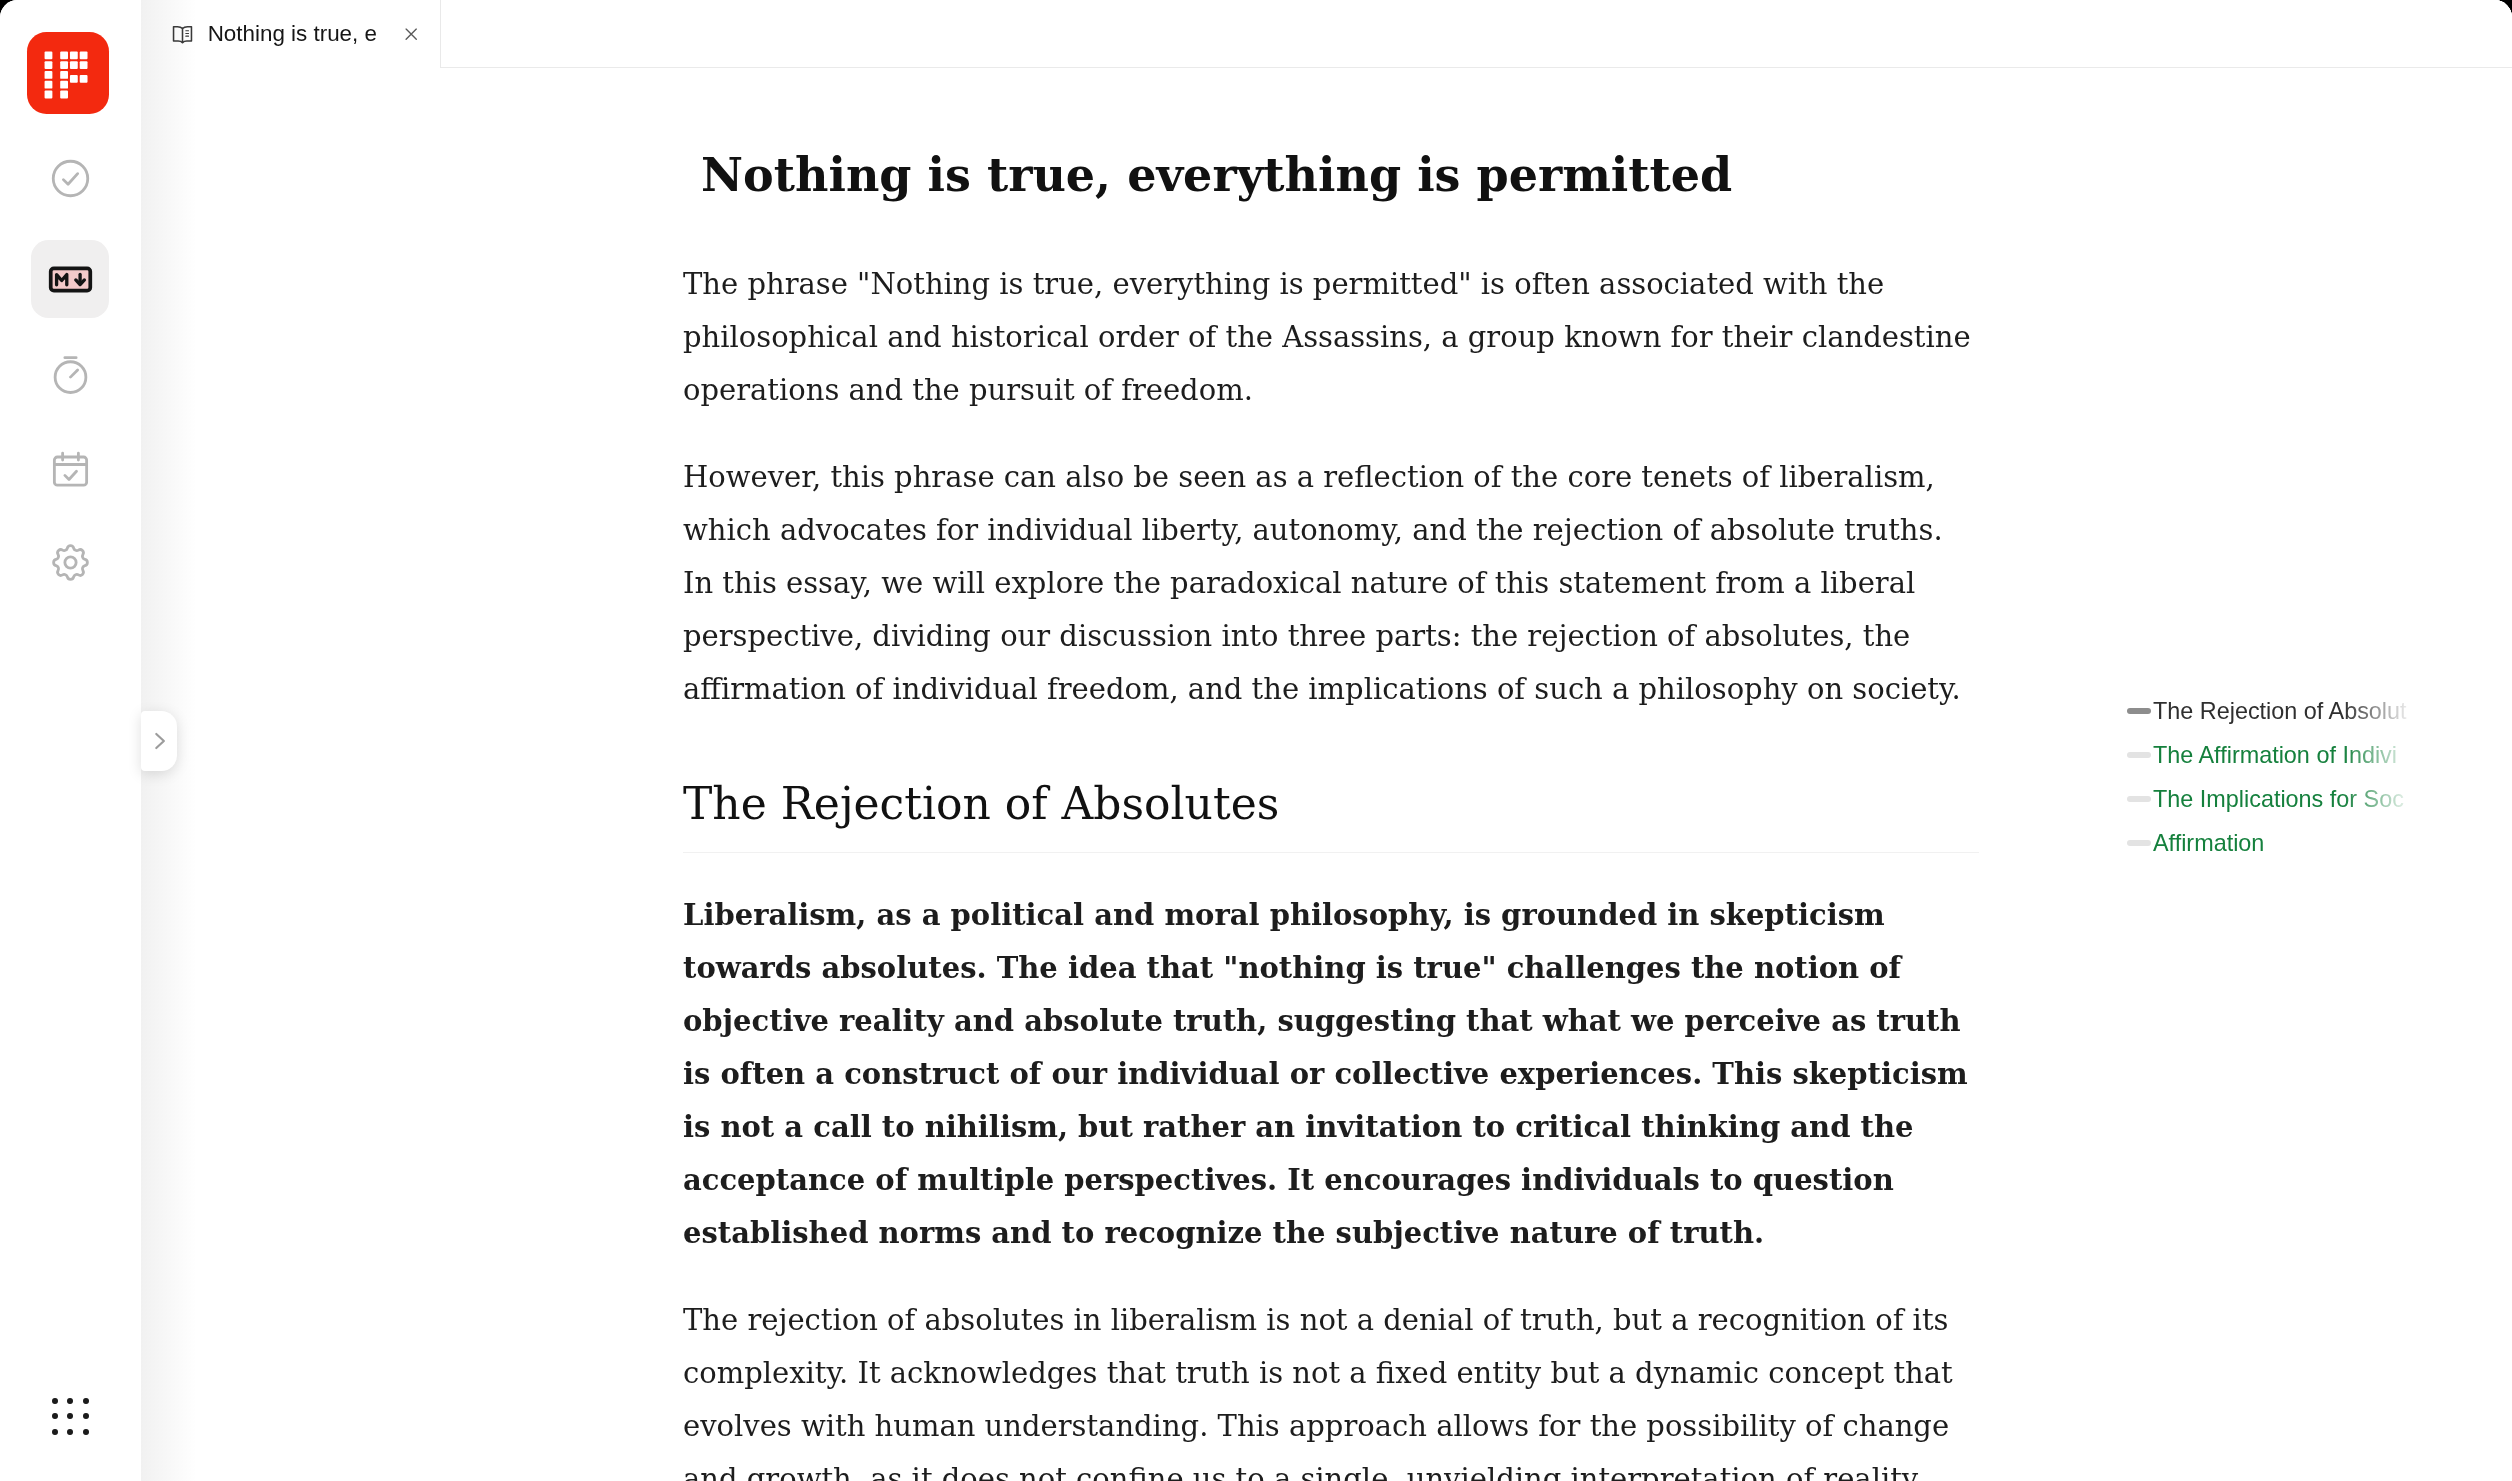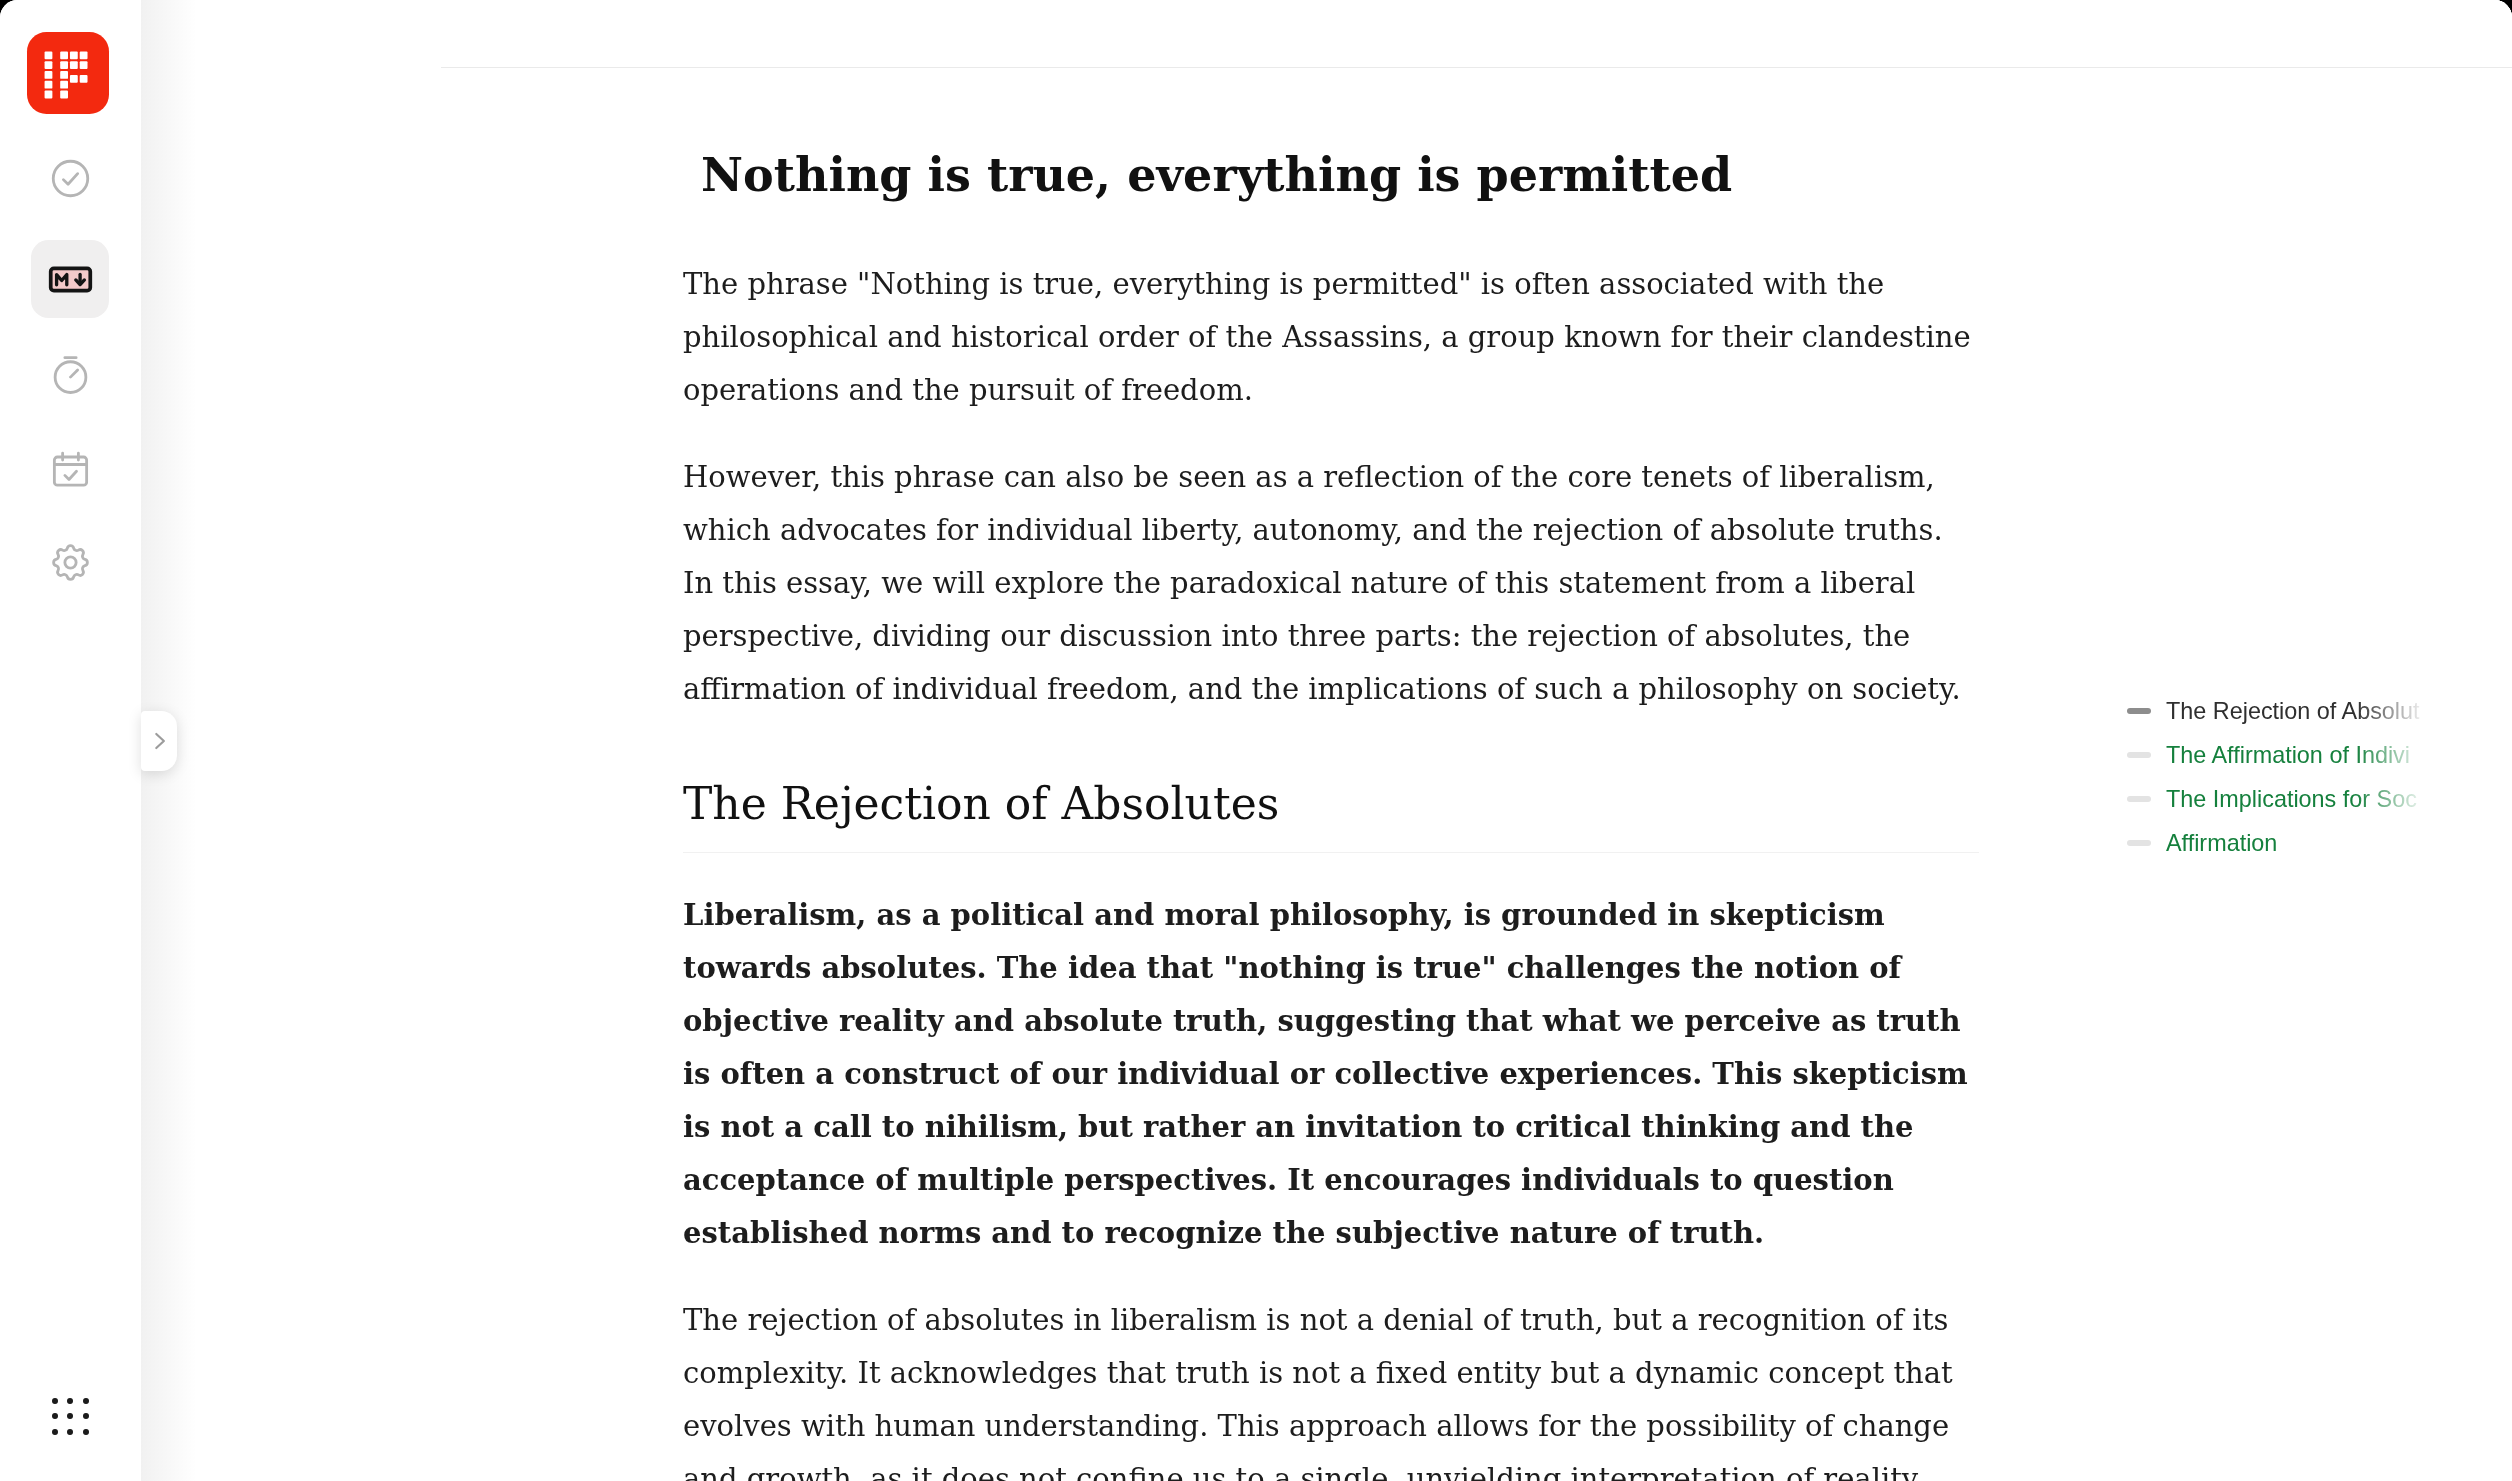--- a/index.html
+++ b/index.html
@@ -42,21 +42,21 @@
   .doc{ position:absolute; left:542px; top:68px; width:1296px; color:#1d1d1d;
     font-family:"DejaVu Serif", serif; z-index:1; }
   .doc h1{ font-size:46px; font-weight:700; line-height:1.2; margin:80px 18px 0; color:#111; }
   .doc p{ font-size:29px; line-height:53px; margin:34px 0 0; }
   .doc p.p-first{ margin-top:55px; }
   .doc h2{ font-size:44px; font-weight:400; line-height:1.2; margin:62px 0 0; color:#111; }
   .doc hr{ border:none; border-top:1.9px solid #f1f1f1; margin:21.4px 0 0; }
   .doc p.p-after-hr{ margin-top:36px;font-weight:bold; }
   
   .toc{ position:absolute; left:1986px; top:689px; z-index:2; }
-  .toc-row{ display:flex; align-items:center; height:44px; gap:15px; cursor:pointer; }
+  .toc-row{ display:flex; align-items:center; height:44px; gap:2px; cursor:pointer; }
   .toc-dash{ width:24px; height:6.8px; border-radius:3.9px; background:#e3e3e3; flex:none; }
   .toc-row.active .toc-dash{ background:#8d8d8d; }
   .toc-label{ position:relative; width:268px; overflow:hidden; white-space:nowrap;
     font-size:23.4px; color:#15803d; }
   .toc-row.active .toc-label{ color:#2f2f2f; }
   .toc-label::after{ content:""; position:absolute; right:0; top:0; bottom:0; width:78px;
     background:linear-gradient(90deg, rgba(255,255,255,0), #fff 90%); }
 </style>
 </head>
 <body>
@@ -136,20 +136,33 @@
         <i></i>
         <i></i>
         <i></i>
     </div>
   </aside>
 
   <div class="workspace">
     <div class="edge-shadow"></div>
 
     <div class="tabbar">
+      <div class="tab">
+        <svg class="book" viewBox="0 0 24 24" fill="none" stroke="#3a3a3a" stroke-width="1.5" stroke-linecap="round" stroke-linejoin="round">
+          <path d="M12 6.2C10.9 5.1 9.2 4.5 7.2 4.5H3.4v13.7h4.4c1.8 0 3.3.6 4.2 1.6.9-1 2.4-1.6 4.2-1.6h4.4V4.5h-3.8c-2 0-3.7.6-4.8 1.7z"></path>
+          <path d="M12 6.2v13.3"></path>
+          <path d="M15.2 8.4h2.6M15.2 11h2.6M15.2 13.6h2.6" stroke-width="1.1"></path>
+        </svg>
+        <span class="tab-title">Nothing is true, e</span>
+        <span class="tab-close">
+          <svg viewBox="0 0 24 24" fill="none" stroke="#5a5a5a" stroke-width="1.6" stroke-linecap="round">
+            <path d="M6 6l12 12M18 6L6 18"></path>
+          </svg>
+        </span>
+      </div>
       <div class="tabbar-rest"></div>
     </div>
 
     <div class="knob">
       <svg viewBox="0 0 24 24" fill="none" stroke="#9c9c9c" stroke-width="2" stroke-linecap="round" stroke-linejoin="round">
         <path d="M9.5 5.5l7 6.5-7 6.5"></path>
       </svg>
     </div>
 
     <main class="doc">

